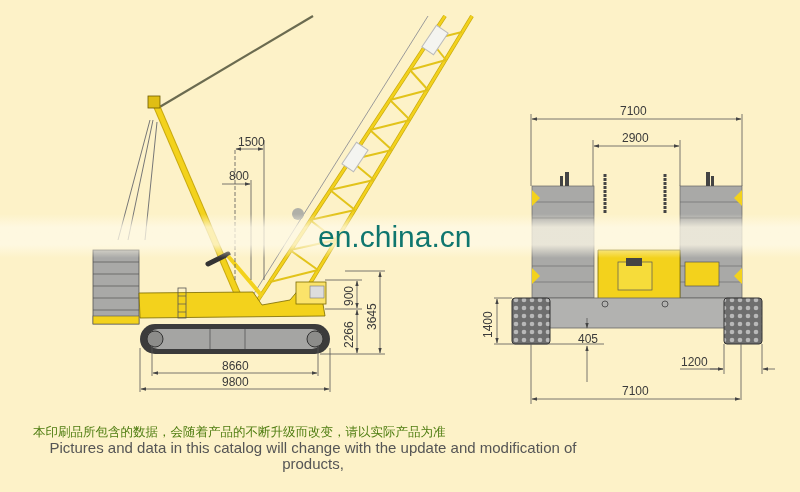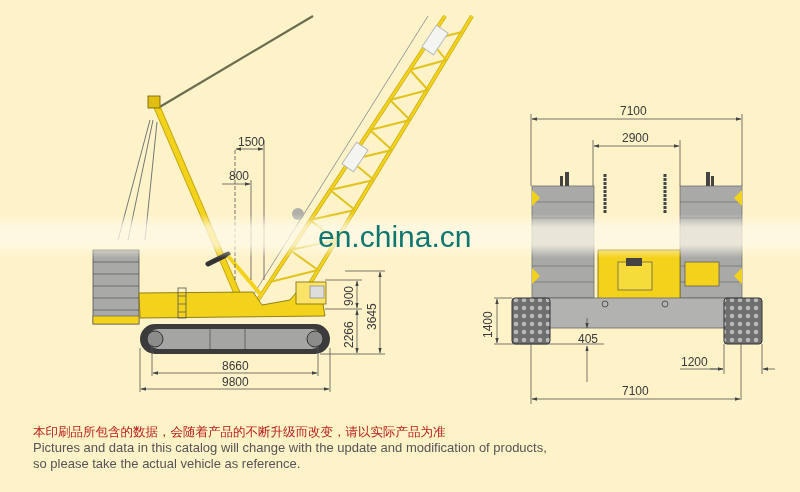--- a/index.html
+++ b/index.html
@@ -18,22 +18,22 @@
   }
   .watermark {
     position: absolute; left: 318px; top: 220px;
     font-size: 30px; color: #0f766e; letter-spacing: 0px;
     font-family: "Liberation Sans", sans-serif;
   }
   .disclaimer {
     position: absolute; left: 33px; top: 424px; width: 560px;
     color: #4a4a4a;
   }
-  .disclaimer .cn { font-size: 12.5px; line-height: 16px; color: #b91c1c; font-family: "DejaVu Sans", sans-serif; }
-  .disclaimer .en { font-size: 13px; line-height: 16px; color: #555; }
+  .disclaimer .cn { font-size: 12.5px; line-height: 16px; color: #4d7c0f; font-family: "DejaVu Sans", sans-serif; }
+  .disclaimer .en { font-size: 15px; line-height: 16px; color: #555; text-align: center; }
 </style>
 </head>
 <body>
 
 <div class="stage">
 
   <svg class="drawing" viewBox="0 0 800 492" xmlns="http://www.w3.org/2000/svg">
     <defs>
       <marker id="arr" viewBox="0 0 10 10" refX="9" refY="5" markerWidth="7" markerHeight="7" orient="auto-start-reverse">
         <path d="M0,2 L10,5 L0,8 z" fill="#444"></path>
@@ -226,15 +226,14 @@
     <text class="dim-text" x="681" y="366">1200</text>
     <text class="dim-text" x="622" y="395">7100</text>
   </svg>
 
   <div class="watermark-band"></div>
   <div class="watermark">en.china.cn</div>
 
   <div class="disclaimer">
     <div class="cn">本印刷品所包含的数据，会随着产品的不断升级而改变，请以实际产品为准</div>
     <div class="en">Pictures and data in this catalog will change with the update and modification of products,</div>
-    <div class="en">so please take the actual vehicle as reference.</div>
   </div>
 </div>
 
 </body></html>

